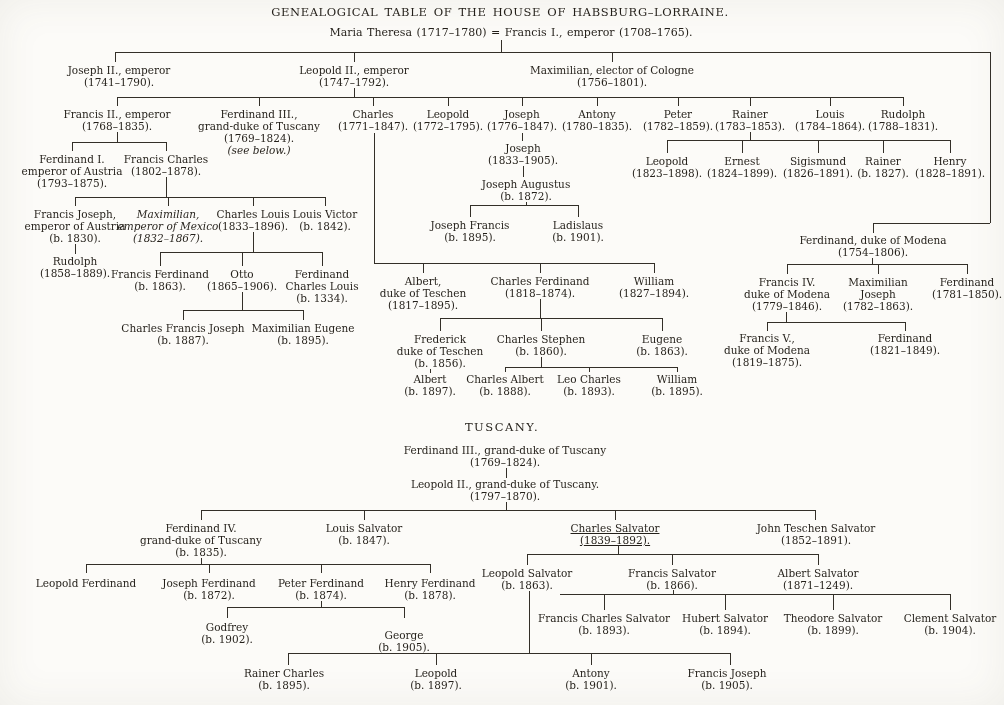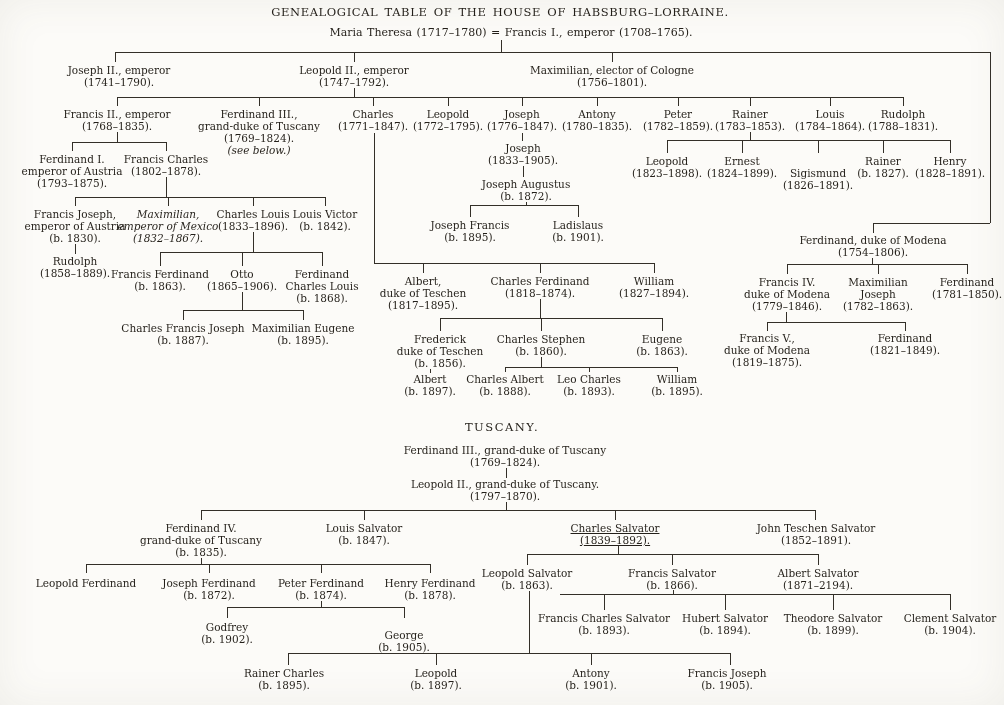--- a/index.html
+++ b/index.html
@@ -120,21 +120,21 @@
         <div class="tline">(b. 1872).</div>
       </div>
       <div class="node" style="left: 667px; top: 155px;">
         <div class="tline">Leopold</div>
         <div class="tline">(1823–1898).</div>
       </div>
       <div class="node" style="left: 742px; top: 155px;">
         <div class="tline">Ernest</div>
         <div class="tline">(1824–1899).</div>
       </div>
-      <div class="node" style="left: 818px; top: 155px; margin-top: 12px;">
+      <div class="node" style="left: 818px; top: 155px;">
         <div class="tline">Sigismund</div>
         <div class="tline">(1826–1891).</div>
       </div>
       <div class="node" style="left: 883px; top: 155px;">
         <div class="tline">Rainer</div>
         <div class="tline">(b. 1827).</div>
       </div>
       <div class="node" style="left: 950px; top: 155px;">
         <div class="tline">Henry</div>
         <div class="tline">(1828–1891).</div>
@@ -177,21 +177,21 @@
         <div class="tline">Francis Ferdinand</div>
         <div class="tline">(b. 1863).</div>
       </div>
       <div class="node" style="left: 242px; top: 268px;">
         <div class="tline">Otto</div>
         <div class="tline">(1865–1906).</div>
       </div>
       <div class="node" style="left: 322px; top: 268px;">
         <div class="tline">Ferdinand</div>
         <div class="tline">Charles Louis</div>
-        <div class="tline">(b. 1868).</div>
+        <div class="tline">(b. 1334).</div>
       </div>
       <div class="node" style="left: 423px; top: 275px;">
         <div class="tline">Albert,</div>
         <div class="tline">duke of Teschen</div>
         <div class="tline">(1817–1895).</div>
       </div>
       <div class="node" style="left: 540px; top: 275px;">
         <div class="tline">Charles Ferdinand</div>
         <div class="tline">(1818–1874).</div>
       </div>
@@ -302,21 +302,21 @@
       <div class="node" style="left: 527px; top: 567px;">
         <div class="tline">Leopold Salvator</div>
         <div class="tline">(b. 1863).</div>
       </div>
       <div class="node" style="left: 672px; top: 567px;">
         <div class="tline">Francis Salvator</div>
         <div class="tline">(b. 1866).</div>
       </div>
       <div class="node" style="left: 818px; top: 567px;">
         <div class="tline">Albert Salvator</div>
-        <div class="tline">(1871–2194).</div>
+        <div class="tline">(1871–1249).</div>
       </div>
       <div class="node" style="left: 227px; top: 621px;">
         <div class="tline">Godfrey</div>
         <div class="tline">(b. 1902).</div>
       </div>
       <div class="node" style="left: 404px; top: 621px; margin-top: 8px;">
         <div class="tline">George</div>
         <div class="tline">(b. 1905).</div>
       </div>
       <div class="node" style="left: 604px; top: 612px;">

